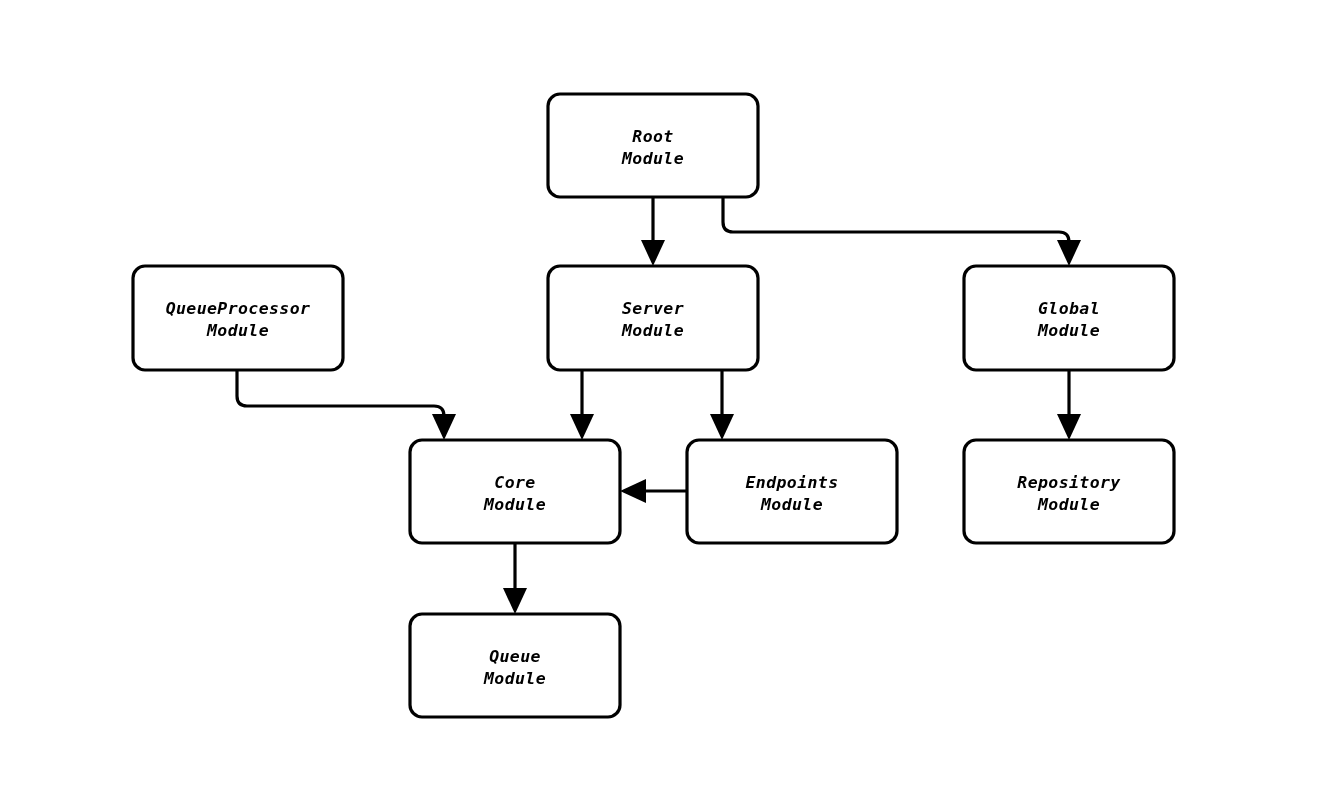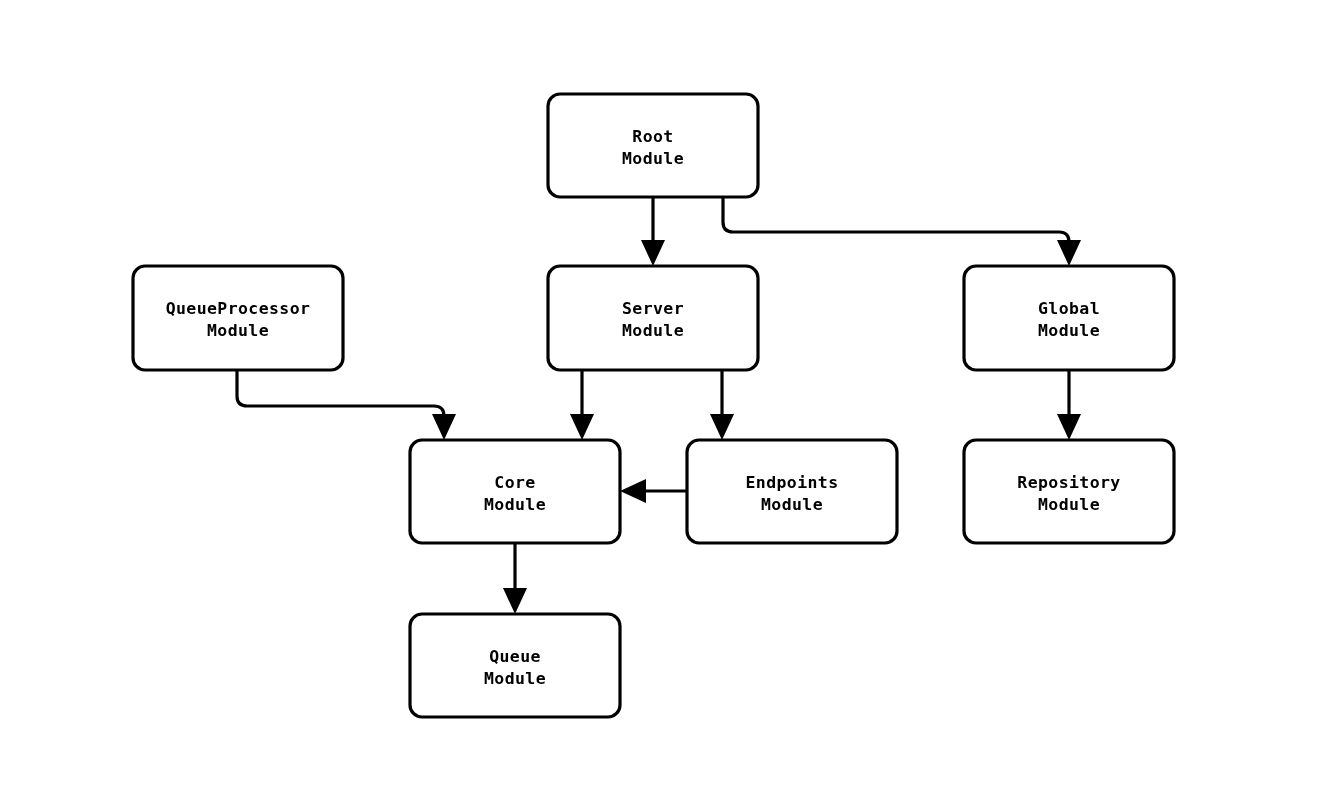--- a/index.html
+++ b/index.html
@@ -11,20 +11,21 @@
     width: 1337px;
     height: 809px;
     font-family: "DejaVu Sans Mono", "Liberation Mono", monospace;
     overflow: hidden;
   }
   #diagram-root {
     position: relative;
     width: 1337px;
     height: 809px;
     background: #ffffff;
+    font-style: italic;
   }
   svg.diagram-canvas {
     display: block;
     width: 1337px;
     height: 809px;
   }
   .node-box {
     fill: #ffffff;
     stroke: #000000;
     stroke-width: 3.2;

